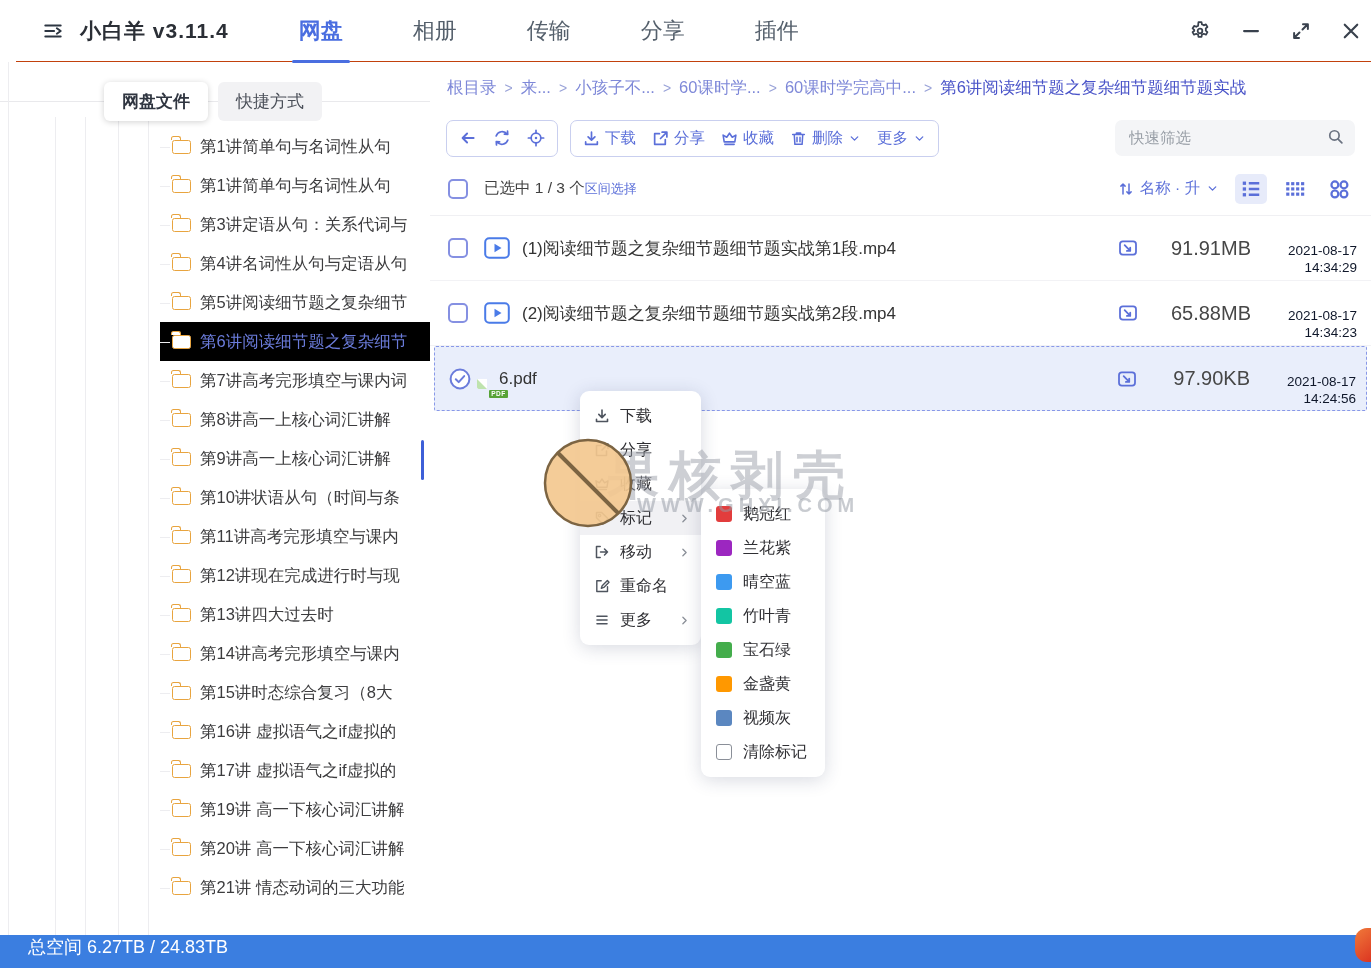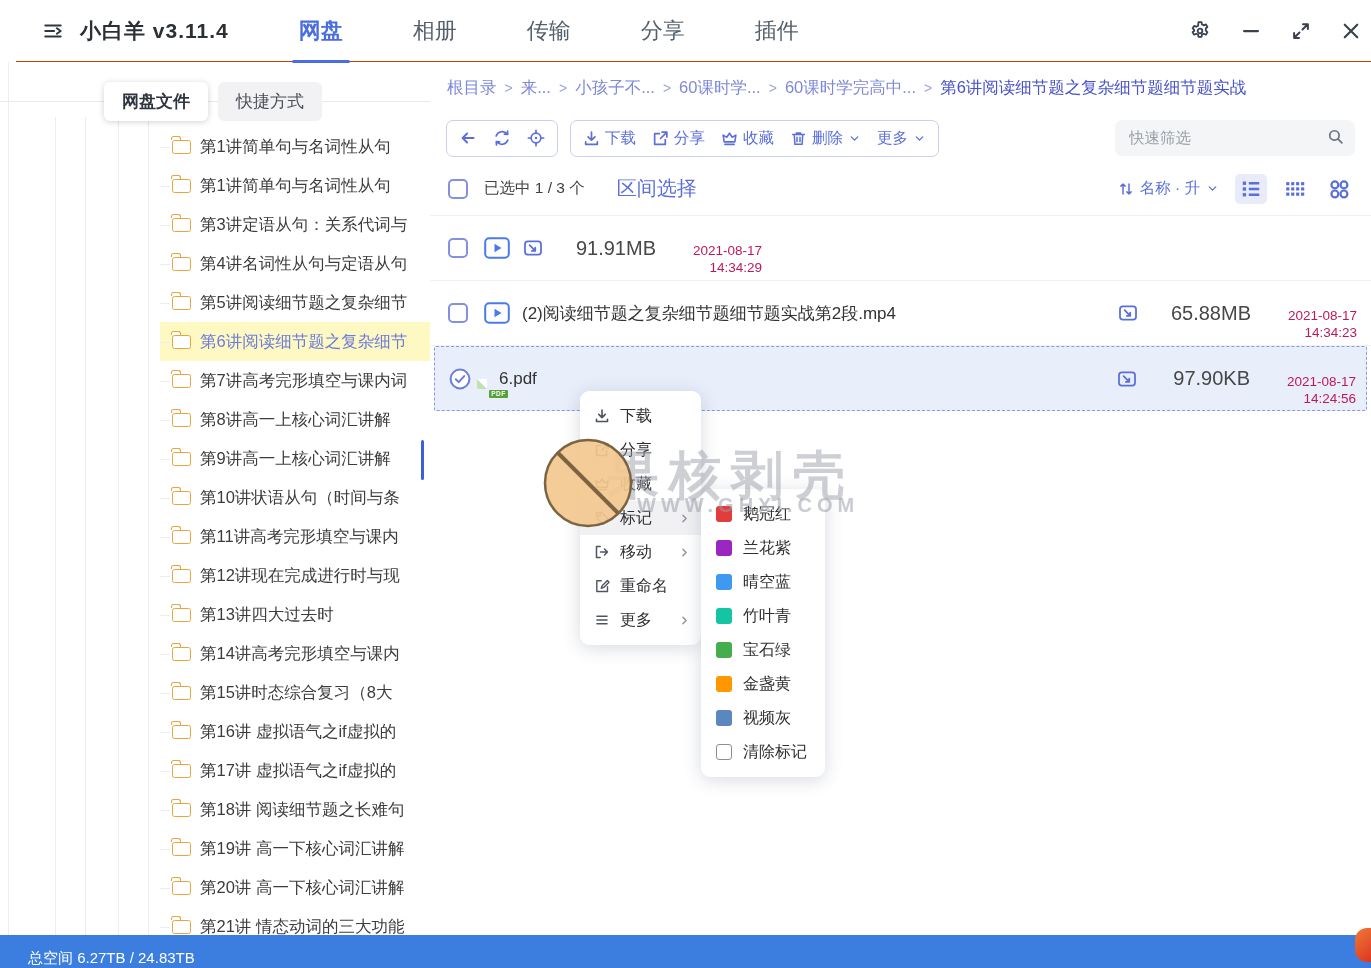--- a/index.html
+++ b/index.html
@@ -22,21 +22,21 @@
   .sidebar { position:absolute; left:0; top:62px; width:430px; bottom:33px; background:#fff; overflow:hidden; }
   .side-tab-line { position:absolute; left:0; top:39px; width:430px; height:1px; background:#e9e9ec; }
   .side-tabs { position:absolute; left:104px; top:20px; display:flex; z-index:2; }
   .side-tab { font-size:17px; padding:8px 18px; border-radius:6px; cursor:pointer; }
   .side-tab.active { background:#fff; color:#2f3540; box-shadow:0 1px 6px rgba(0,0,0,.18); font-weight:bold; }
   .side-tab.inactive { background:#f2f2f4; color:#4a4f58; margin-left:10px; }
   .guide { position:absolute; width:1px; background:#ededf0; top:0; bottom:0; }
   .tree { position:absolute; left:0; top:65px; right:0; }
   .titem { position:relative; height:39px; margin-left:160px; display:flex; align-items:center; cursor:pointer; white-space:nowrap; overflow:hidden; padding-left:12px; }
   .titem::before { content:""; position:absolute; left:-12px; top:50%; width:22px; height:1px; background:#ededf0; }
-  .titem.sel { background:#fef9c3;text-align:right; }
+  .titem.sel { background:#000000;text-align:right; }
   .titem.sel .tlabel { color:#6b7cdb; }
   .fold { width:19px; height:14px; border:1.7px solid #e8a43f; border-radius:2.5px; position:relative; flex:none; background:#fff; }
   .fold::before { content:""; position:absolute; left:-1.7px; top:-4.6px; width:8px; height:3.4px; border:1.7px solid #e8a43f; border-bottom:none; border-radius:2.5px 2.5px 0 0; background:#fff; }
   .tlabel { margin-left:9px; font-size:16.5px; color:#3c3c3e; }
   .side-scroll-thumb { position:absolute; right:6px; top:378px; width:3px; height:40px; background:#3d5fd8; border-radius:2px; }
 
   
   .main { position:absolute; left:430px; top:62px; right:0; bottom:33px; background:#fff; }
   .breadcrumb { height:52px; display:flex; align-items:center; padding-left:17px; font-size:16.5px; white-space:nowrap; overflow:hidden; }
   .crumb { color:#7e88d8; cursor:pointer; }
@@ -48,33 +48,33 @@
   .tool-group + .tool-group { margin-left:12px; }
   .tool-btn { display:flex; align-items:center; gap:5px; font-size:15.5px; color:#5b6fd9; cursor:pointer; }
   .search-box { margin-left:auto; margin-right:16px; position:relative; width:240px; height:36px; }
   .search-box input { width:100%; height:100%; background:#f4f5f7; border:none; border-radius:7px; padding:0 38px 0 14px; font-size:15.5px; color:#333; outline:none; font-family:inherit; }
   .search-box input::placeholder { color:#9aa0a8; }
   .search-icon { position:absolute; right:11px; top:8px; color:#6a7280; }
 
   .list-header { height:54px; display:flex; align-items:center; padding:0 16px 0 18px; border-bottom:1px solid #f0f0f3; }
   .chk { width:20px; height:20px; border:2px solid #8590e2; border-radius:5px; background:#fff; flex:none; cursor:pointer; }
   .sel-text { margin-left:16px; font-size:15.5px; color:#404040; }
-  .range-link { margin-left:32px; font-size:20px; color:#5b6fd9; cursor:pointer; }
+  .range-link { margin-left:0; font-size:13px; color:#5b6fd9; cursor:pointer; }
   .sort-ctl { margin-left:auto; display:flex; align-items:center; gap:6px; color:#5b6fd9; font-size:15.5px; cursor:pointer; }
   .view-btns { display:flex; align-items:center; gap:12px; margin-left:16px; color:#5b6fd9; }
   .view-btn { width:32px; height:30px; display:flex; align-items:center; justify-content:center; border-radius:5px; cursor:pointer; }
   .view-btn.active { background:#e7ebfa; }
 
   .file-row { height:65px; display:flex; align-items:center; padding:0 14px 0 18px; border-bottom:1px solid #f2f2f5; }
   .file-row.sel { background:#e9eefb; border:1.5px dashed #8898e8; border-radius:2px; margin:0 4px; padding:0 10px 0 14px; }
   .ficon { margin-left:16px; flex:none; }
   .fname { margin-left:12px; font-size:17px; color:#333; white-space:nowrap; overflow:hidden; flex:1; }
   .fcast { width:46px; display:flex; justify-content:center; color:#5b6fd9; cursor:pointer; flex:none; }
   .fsize { width:100px; text-align:right; font-size:20px; color:#474747; flex:none; }
-  .fdate { width:106px; text-align:right; font-size:13.5px; color:#be185d; line-height:17px; flex:none;margin-top:22px; }
+  .fdate { width:106px; text-align:right; font-size:13.5px; color:#0f172a; line-height:17px; flex:none;margin-top:22px; }
   .check-circle { width:22px; height:22px; color:#6b7cdb; flex:none; cursor:pointer; }
   .pdf-icon { width:23px; height:27px; background:#6abf45; border-radius:3px; position:relative; }
   .pdf-icon::before { content:""; position:absolute; right:0; top:0; border:5px solid #fff; border-left-color:#bfe3ae; border-bottom-color:#bfe3ae; border-radius:0 0 0 3px; }
   .pdf-badge { position:absolute; left:2px; top:11px; width:19px; height:8px; background:#57a337; color:#fff; font-size:6.5px; font-weight:bold; text-align:center; line-height:8px; border-radius:1px; letter-spacing:.5px; }
 
   
   .ctx-menu { position:absolute; left:580px; top:391px; width:121px; background:#fff; border-radius:9px; box-shadow:0 3px 18px rgba(40,50,90,.18); padding:8px 0; z-index:40; }
   .ctx-item { height:34px; display:flex; align-items:center; padding:0 10px 0 14px; font-size:16px; color:#2f2f33; cursor:pointer; }
   .ctx-item.hl { background:#f1f1f4; }
   .ctx-item .ci { color:#4e545e; margin-right:10px; flex:none; }
@@ -85,21 +85,21 @@
   .swatch { width:16px; height:16px; border-radius:3px; margin-right:11px; flex:none; }
   .swatch.clear { background:#fff; border:1.7px solid #8a8f98; }
 
   
   .watermark { position:absolute; z-index:60; pointer-events:none; color:rgba(150,155,165,.48); }
   .wm1 { left:607px; top:441px; font-size:52px; font-weight:bold; letter-spacing:10px; }
   .wm2 { left:637px; top:494px; font-size:20px; font-weight:bold; letter-spacing:5px; color:rgba(150,155,165,.52); }
   .no-entry { position:absolute; left:541px; top:436px; z-index:62; pointer-events:none; }
 
   
-  .statusbar { position:absolute; left:0; bottom:0; width:1371px; height:33px; background:#3b7ee0; color:#fff; display:flex; align-items:flex-end; font-size:15px; z-index:30; }
+  .statusbar { position:absolute; left:0; bottom:0; width:1371px; height:33px; background:#3b7ee0; color:#fff; display:flex; align-items:flex-start; font-size:18px; z-index:30; }
   .sb-left { margin-left:28px; }
   .sb-right { margin-left:auto; display:flex; align-items:center; gap:27px; padding-right:40px; }
   .sb-item { display:flex; align-items:center; gap:5px; cursor:pointer; }
   .corner-badge { position:absolute; right:-8px; bottom:6px; width:24px; height:34px; background:linear-gradient(140deg,#f07a3a,#d92c1e); border-radius:12px 4px 4px 12px; z-index:31; }
 </style>
 </head>
 <body>
 
 <svg width="0" height="0" style="position:absolute">
   <defs>
@@ -329,24 +329,20 @@
     <div class="titem">
         <i class="fold"></i>
         <span class="tlabel">第16讲 虚拟语气之if虚拟的</span>
       </div>
     <div class="titem">
         <i class="fold"></i>
         <span class="tlabel">第17讲 虚拟语气之if虚拟的</span>
       </div>
     <div class="titem">
         <i class="fold"></i>
-        <span class="tlabel">第18讲 阅读细节题之长难句</span>
-      </div>
-    <div class="titem">
-        <i class="fold"></i>
         <span class="tlabel">第19讲 高一下核心词汇讲解</span>
       </div>
     <div class="titem">
         <i class="fold"></i>
         <span class="tlabel">第20讲 高一下核心词汇讲解</span>
       </div>
     <div class="titem">
         <i class="fold"></i>
         <span class="tlabel">第21讲 情态动词的三大功能</span>
       </div>
@@ -464,20 +460,21 @@
     </div>
   </div>
 
   <div class="file-row">
     <div class="chk"></div>
     <span class="ficon">
         <svg width="26" height="22">
           <use href="#i-video"></use>
         </svg>
       </span>
+    <span class="fname">(1)阅读细节题之复杂细节题细节题实战第1段.mp4</span>
     <span class="fcast">
         <svg width="20" height="20">
           <use href="#i-cast"></use>
         </svg>
       </span>
     <span class="fsize">91.91MB</span>
     <span class="fdate">
         <div>2021-08-17</div>
         <div>14:34:29</div>
       </span>

